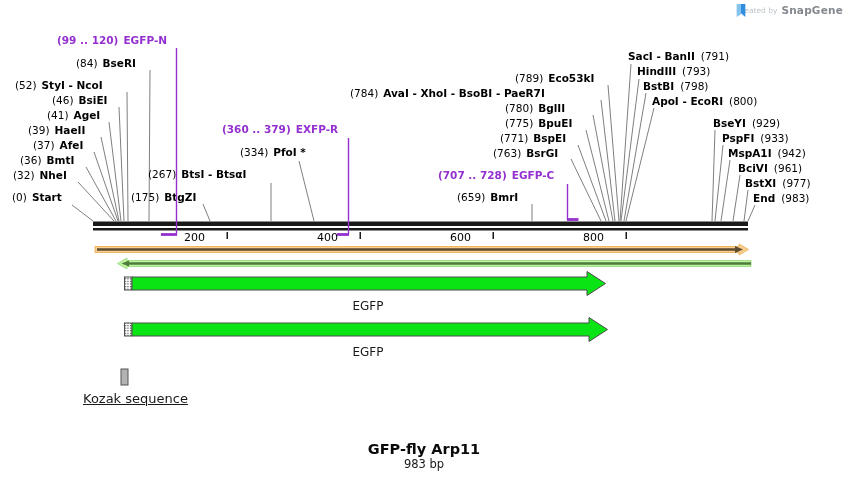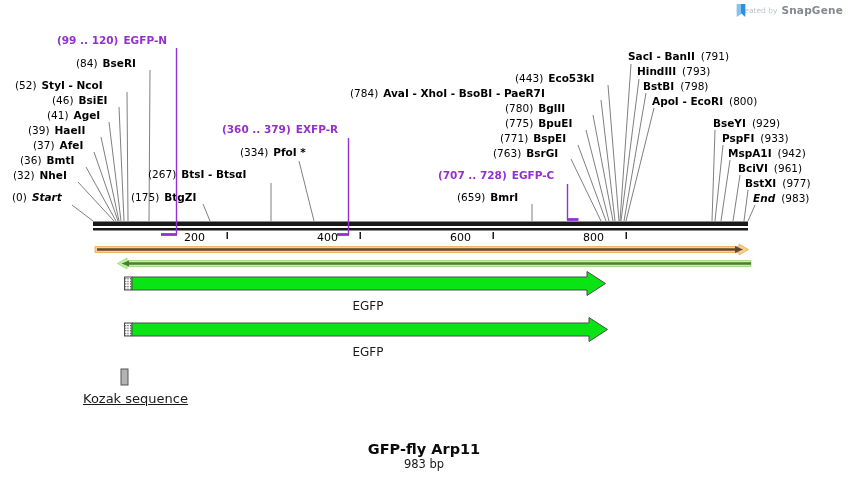--- a/index.html
+++ b/index.html
@@ -8,21 +8,21 @@
     font-family:"DejaVu Sans","Liberation Sans",sans-serif;color:#000;
   }
   #stage svg{position:absolute;left:0;top:0;}
   #base-svg{z-index:1;}
   #overlay-svg{z-index:3;pointer-events:none;}
   .lbl{position:absolute;z-index:2;font-size:10.5px;white-space:nowrap;line-height:11px;}
   .lbl .pos{font-weight:400;color:#000;}
   .lbl .nm{font-weight:700;color:#000;margin-left:5px;}
   .lbl.name-first .nm{margin-left:0;margin-right:6px;}
   .lbl.primer .pos,.lbl.primer .nm{color:var(--primer);font-weight:700;}
-  .lbl.marker .nm{font-style:italic;}
+  .lbl.marker .nm{}
   .ruler-num{position:absolute;z-index:2;font-size:11px;text-align:left;width:40px;color:#000;line-height:12px;}
   .feat-lbl{position:absolute;z-index:2;font-size:12px;color:#1a1a1a;width:120px;text-align:center;}
   .kozak-lbl{position:absolute;z-index:2;font-size:13px;color:#1a1a1a;text-decoration:underline;}
   #footer{position:absolute;left:0;right:0;top:441px;text-align:center;z-index:2;}
   #footer .t{font-size:14.5px;font-weight:700;color:#0a0a0a;line-height:16px;}
   #footer .s{font-size:11.5px;color:#1a1a1a;line-height:14px;}
   #branding{position:absolute;top:4px;right:5px;z-index:2;display:flex;align-items:center;gap:4px;}
   #branding .created{font-size:7.5px;color:var(--created-gray);}
   #branding .brand{font-size:10.5px;font-weight:700;color:var(--brand-gray);letter-spacing:.2px;}
   
@@ -189,21 +189,21 @@
     <span class="pos">(334)</span><span class="nm">PfoI *</span>
   </div>
   <div class="lbl primer" style="left:222px;top:124px">
     <span class="pos">(360 .. 379)</span><span class="nm">EXFP-R</span>
   </div>
 
   <div class="lbl" style="left:350px;top:88px">
     <span class="pos">(784)</span><span class="nm">AvaI - XhoI - BsoBI - PaeR7I</span>
   </div>
   <div class="lbl" style="left:515px;top:73px">
-    <span class="pos">(443)</span><span class="nm">Eco53kI</span>
+    <span class="pos">(789)</span><span class="nm">Eco53kI</span>
   </div>
   <div class="lbl" style="left:505px;top:103px">
     <span class="pos">(780)</span><span class="nm">BglII</span>
   </div>
   <div class="lbl" style="left:505px;top:118px">
     <span class="pos">(775)</span><span class="nm">BpuEI</span>
   </div>
   <div class="lbl" style="left:500px;top:133px">
     <span class="pos">(771)</span><span class="nm">BspEI</span>
   </div>

